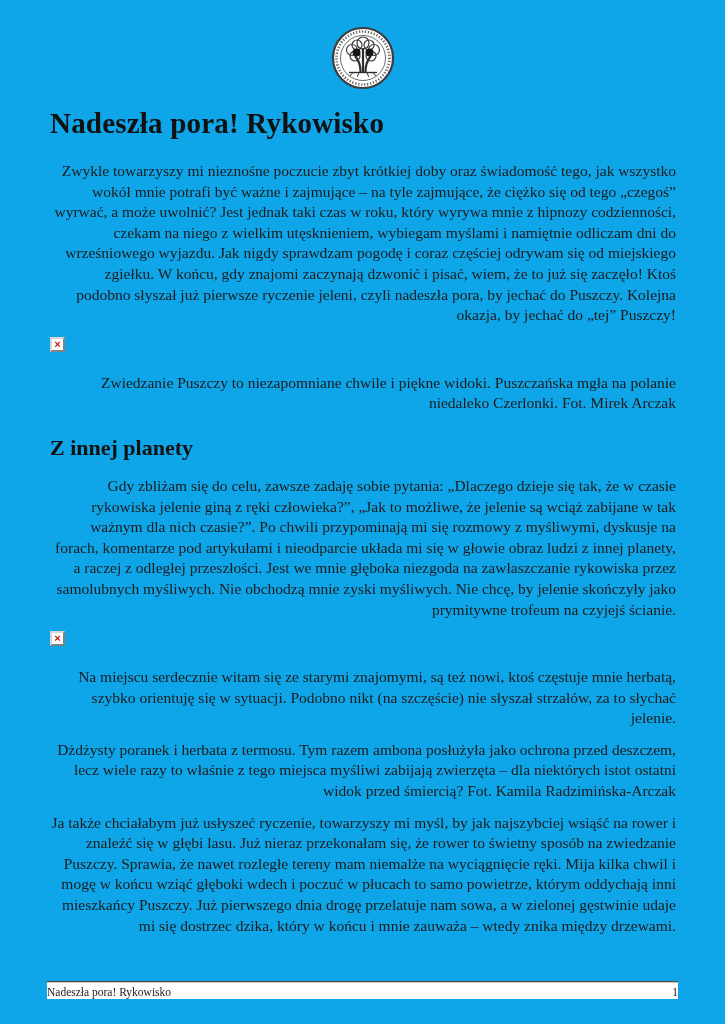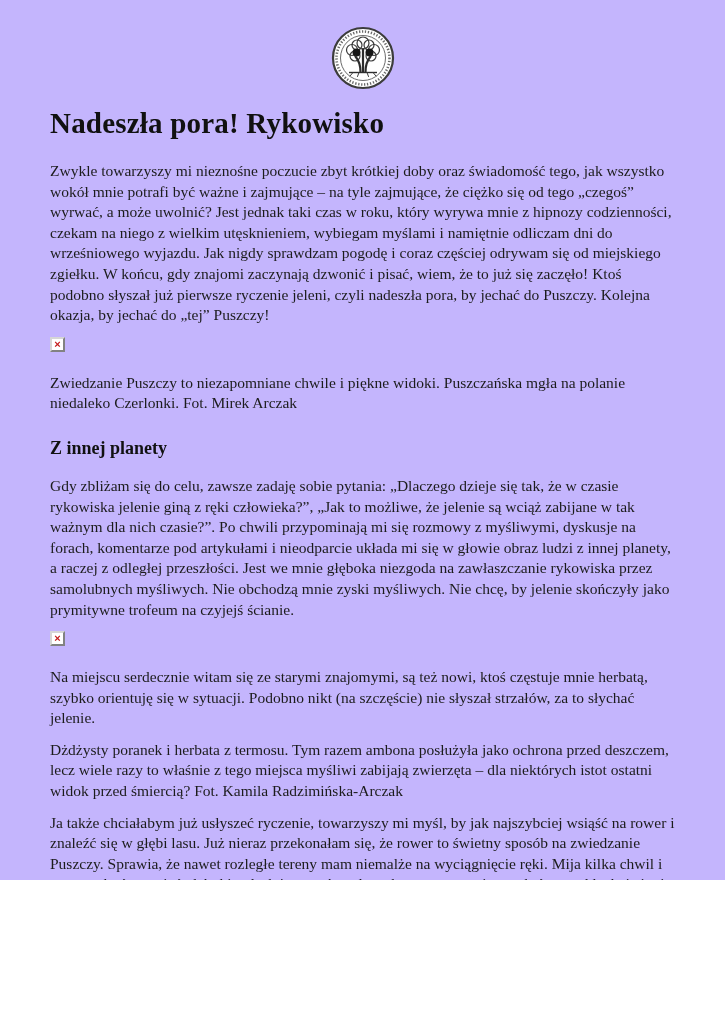--- a/index.html
+++ b/index.html
@@ -1,20 +1,20 @@
 <!DOCTYPE html>
 <html lang="pl"><head>
 <meta charset="utf-8">
 <style>
   html, body { margin: 0; padding: 0; background: #ffffff; }
   .page {
     position: relative;
     width: 725px;
-    height: 880px;
-    background: #c4b5fd;
+    height: 1024px;
+    background: #0ea5e9;
     font-family: "Liberation Serif", "DejaVu Serif", serif;
     color: #1c1c1c;
     overflow: hidden;
     box-sizing: border-box;
   }
   .content {
     padding: 26px 49px 0 50px;
   }
   .masthead {
     text-align: center;
@@ -23,31 +23,31 @@
   }
   h1.title {
     font-size: 29px;
     line-height: 34px;
     font-weight: bold;
     color: #111111;
     margin: 16px 0 0 0;
     letter-spacing: 0.2px;
   }
   h2.section {
-    font-size: 18px;
+    font-size: 22px;
     line-height: 26px;
     font-weight: bold;
     color: #111111;
     margin: 21px 0 15px 0;
   }
   p.body-text {
     font-size: 15.5px;
     line-height: 20.6px;
     margin: 0 0 11px 0;
-    text-align: left;
+    text-align: right;
   }
   p.first { margin-top: 21px; }
   .img-block {
     margin: 8px 0 19px 0;
     height: 17px;
   }
   .broken-img {
     display: inline-flex;
     align-items: center;
     justify-content: center;

